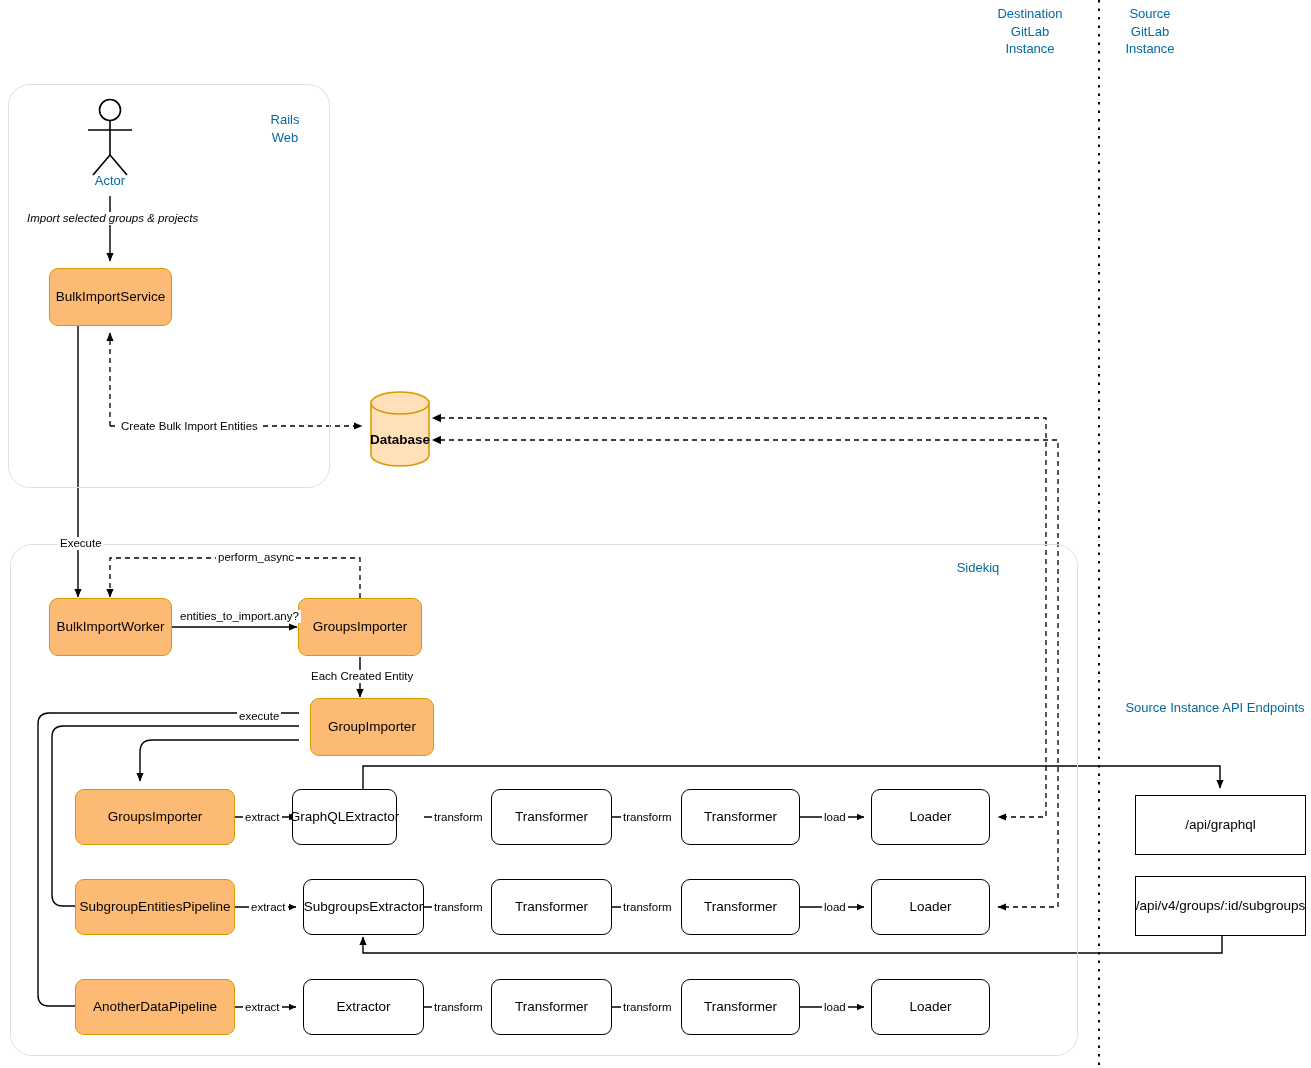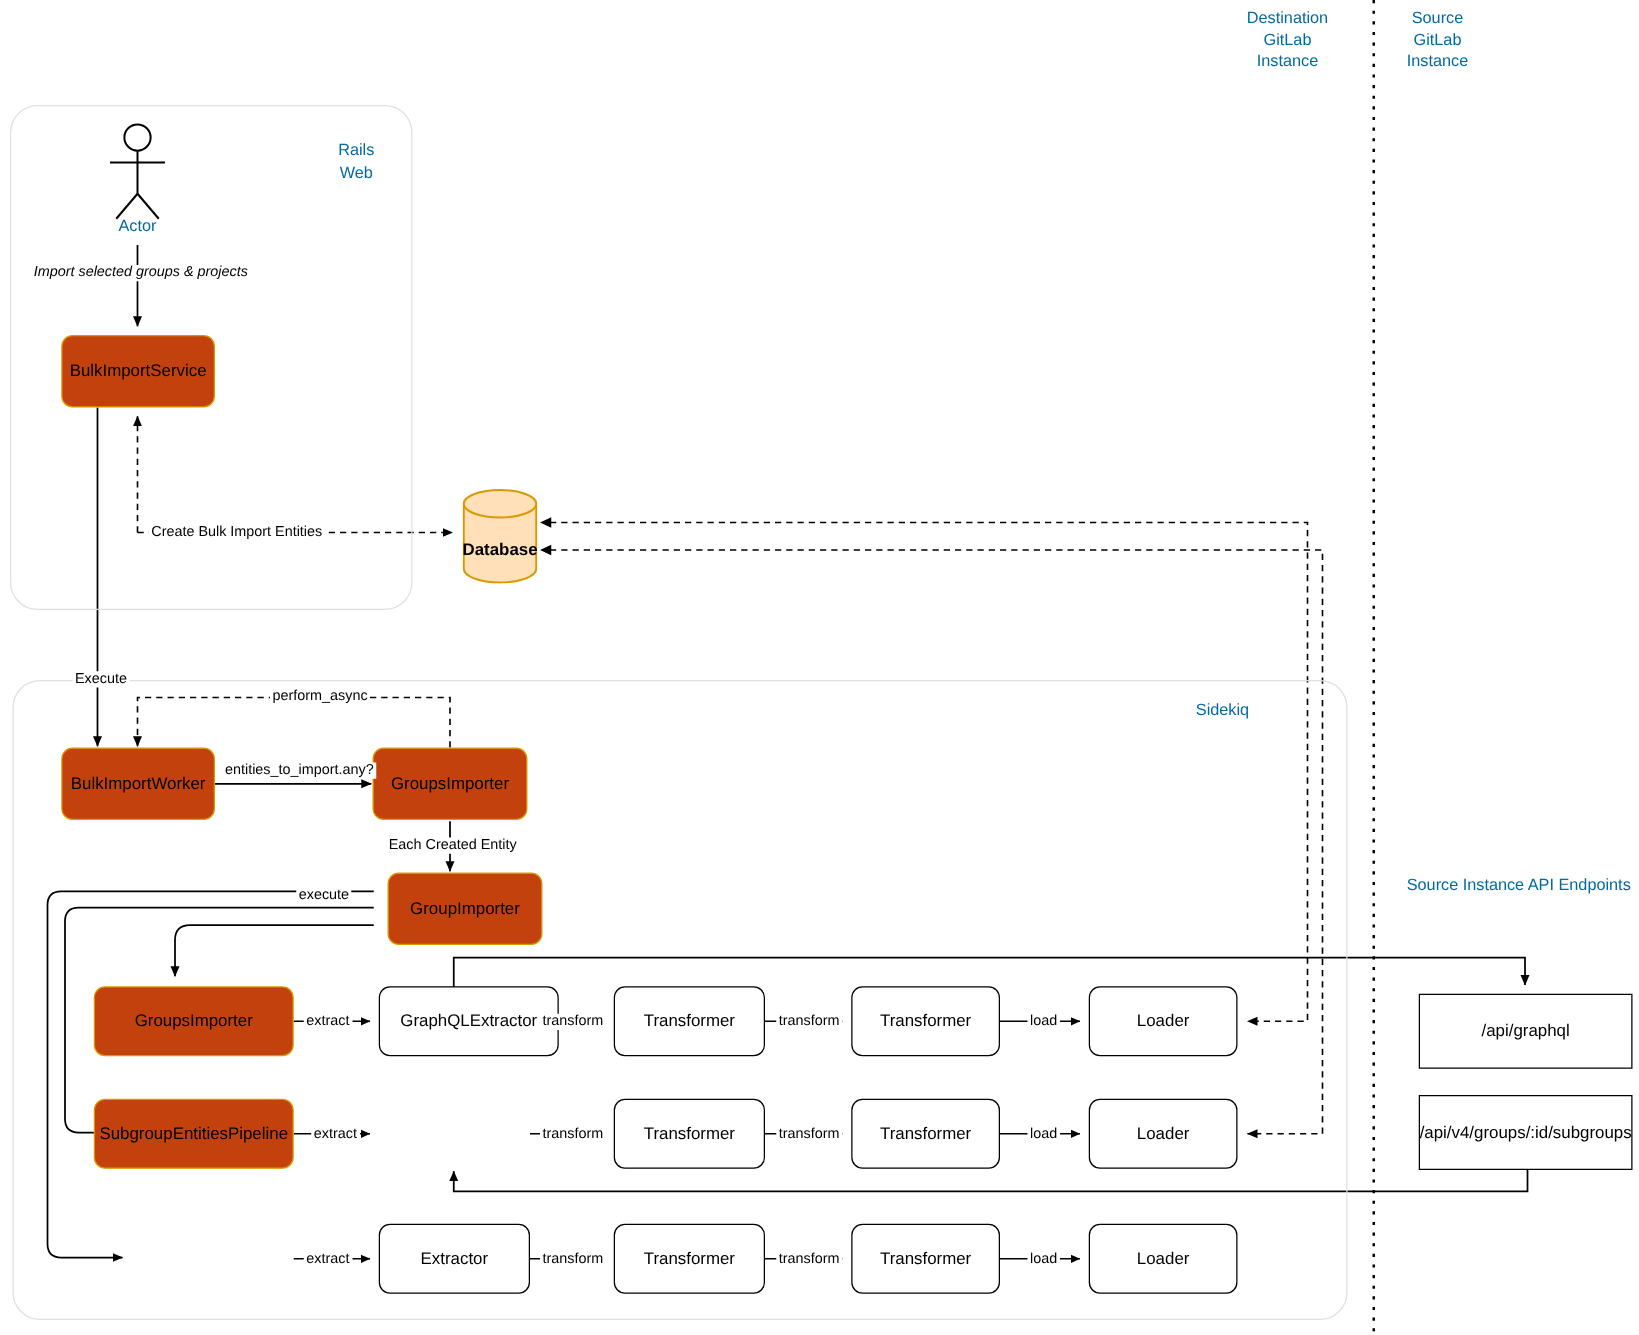--- a/index.html
+++ b/index.html
@@ -30,21 +30,21 @@
     box-sizing: border-box;
     display: flex;
     align-items: center;
     justify-content: center;
     text-align: center;
     font-size: 13.5px;
     color: #000000;
     line-height: 1.2;
   }
   .orange {
-    background: #c2410c;
+    background: #fdba74;
     border: 1.6px solid #d79b00;
     border-radius: 9px;
   }
   .plain {
     background: #ffffff;
     border: 1.4px solid #000000;
     border-radius: 9px;
   }
   .square {
     background: #ffffff;
@@ -181,30 +181,32 @@
     <div class="dbtext" style="top:41px;">Database</div>
   </div>
 
   <div class="node orange" style="left:49px; top:598px; width:123px; height:58px;">BulkImportWorker</div>
 
   <div class="node orange" style="left:298px; top:598px; width:124px; height:58px;">GroupsImporter</div>
 
   <div class="node orange" style="left:298px; top:698px; width:124px; height:58px;margin-left:12px;">GroupImporter</div>
 
   <div class="node orange" style="left:75px; top:789px; width:160px; height:56px;">GroupsImporter</div>
-  <div class="node plain" style="left:303px; top:789px; width:144px; height:56px;">GraphQLExtractor</div>
+  <div class="node plain" style="left:292px; top:789px; width:105px; height:56px;">GraphQLExtractor</div>
   <div class="node plain" style="left:491px; top:789px; width:121px; height:56px;">Transformer</div>
   <div class="node plain" style="left:681px; top:789px; width:119px; height:56px;">Transformer</div>
   <div class="node plain" style="left:871px; top:789px; width:119px; height:56px;">Loader</div>
 
   <div class="node orange" style="left:75px; top:879px; width:160px; height:56px;">SubgroupEntitiesPipeline</div>
+  <div class="node plain" style="left:303px; top:879px; width:121px; height:56px;">SubgroupsExtractor</div>
   <div class="node plain" style="left:491px; top:879px; width:121px; height:56px;">Transformer</div>
   <div class="node plain" style="left:681px; top:879px; width:119px; height:56px;">Transformer</div>
   <div class="node plain" style="left:871px; top:879px; width:119px; height:56px;">Loader</div>
 
+  <div class="node orange" style="left:75px; top:979px; width:160px; height:56px;">AnotherDataPipeline</div>
   <div class="node plain" style="left:303px; top:979px; width:121px; height:56px;">Extractor</div>
   <div class="node plain" style="left:491px; top:979px; width:121px; height:56px;">Transformer</div>
   <div class="node plain" style="left:681px; top:979px; width:119px; height:56px;">Transformer</div>
   <div class="node plain" style="left:871px; top:979px; width:119px; height:56px;">Loader</div>
 
   <div class="grouplabel" style="left:1120px; top:699px; width:190px;">Source Instance API Endpoints</div>
 
   <div class="node square" style="left:1135px; top:795px; width:171px; height:60px;">/api/graphql</div>
   <div class="node square" style="left:1135px; top:876px; width:171px; height:60px;">/api/v4/groups/:id/subgroups</div>
 

